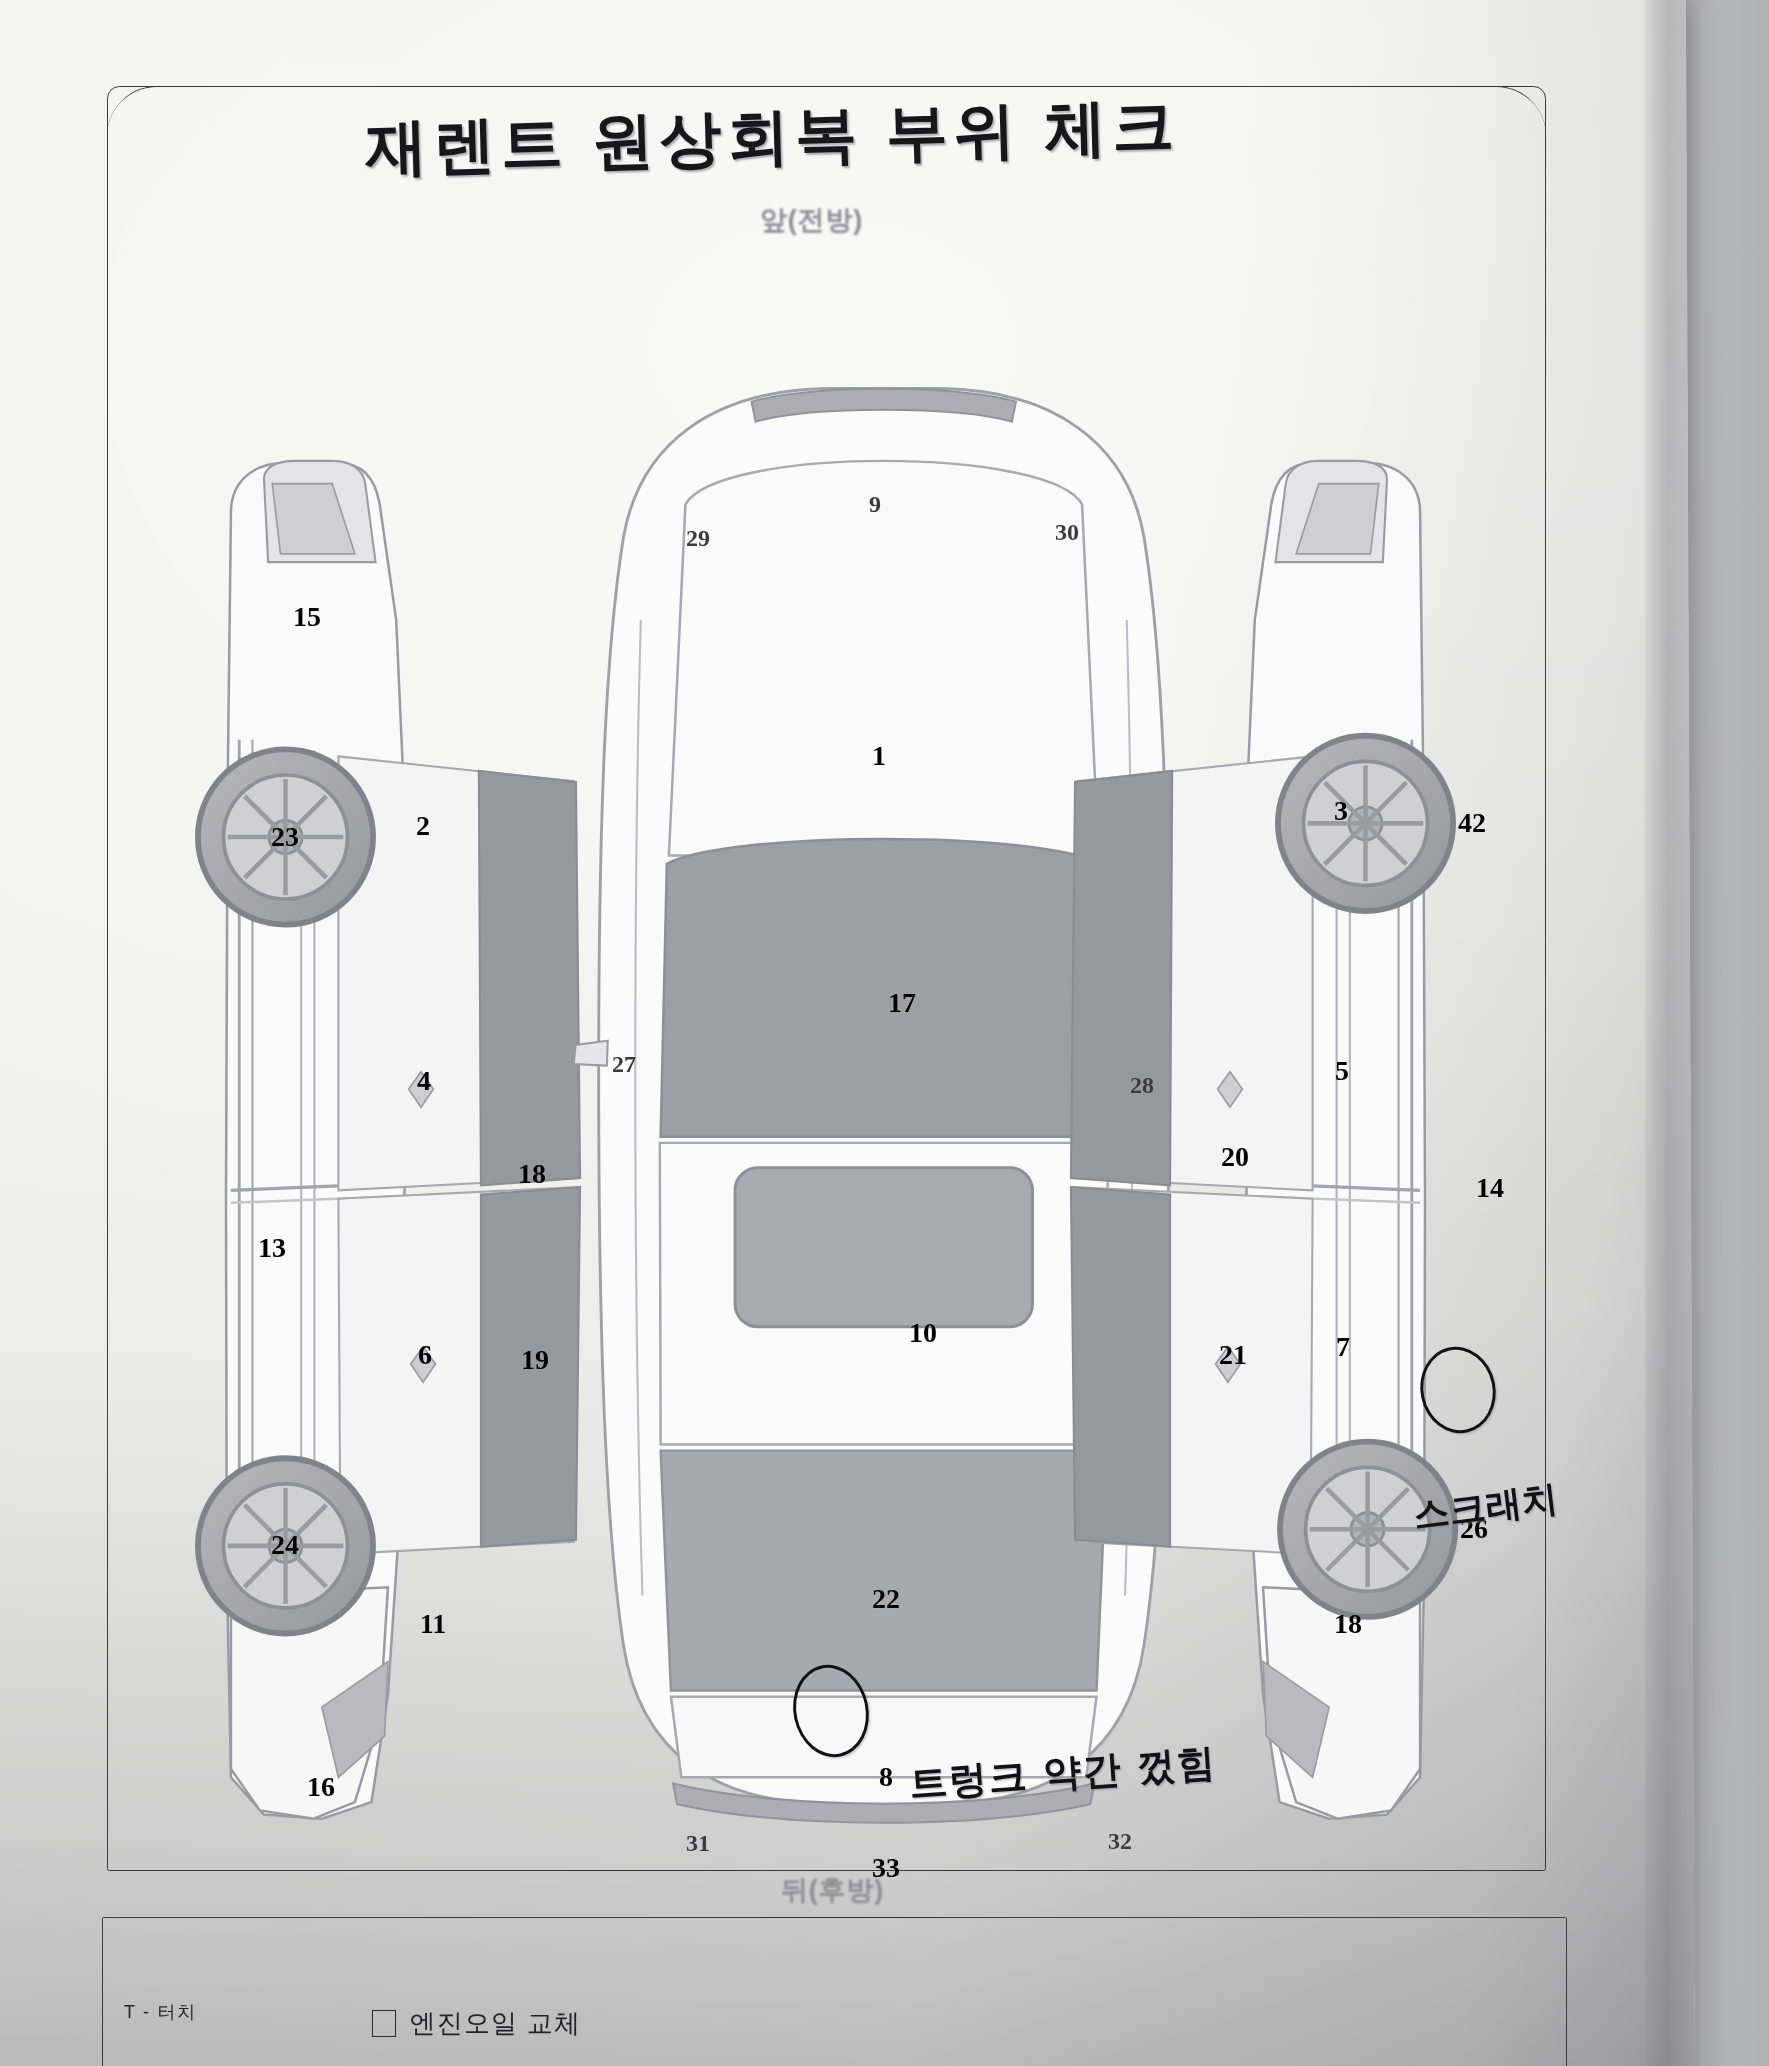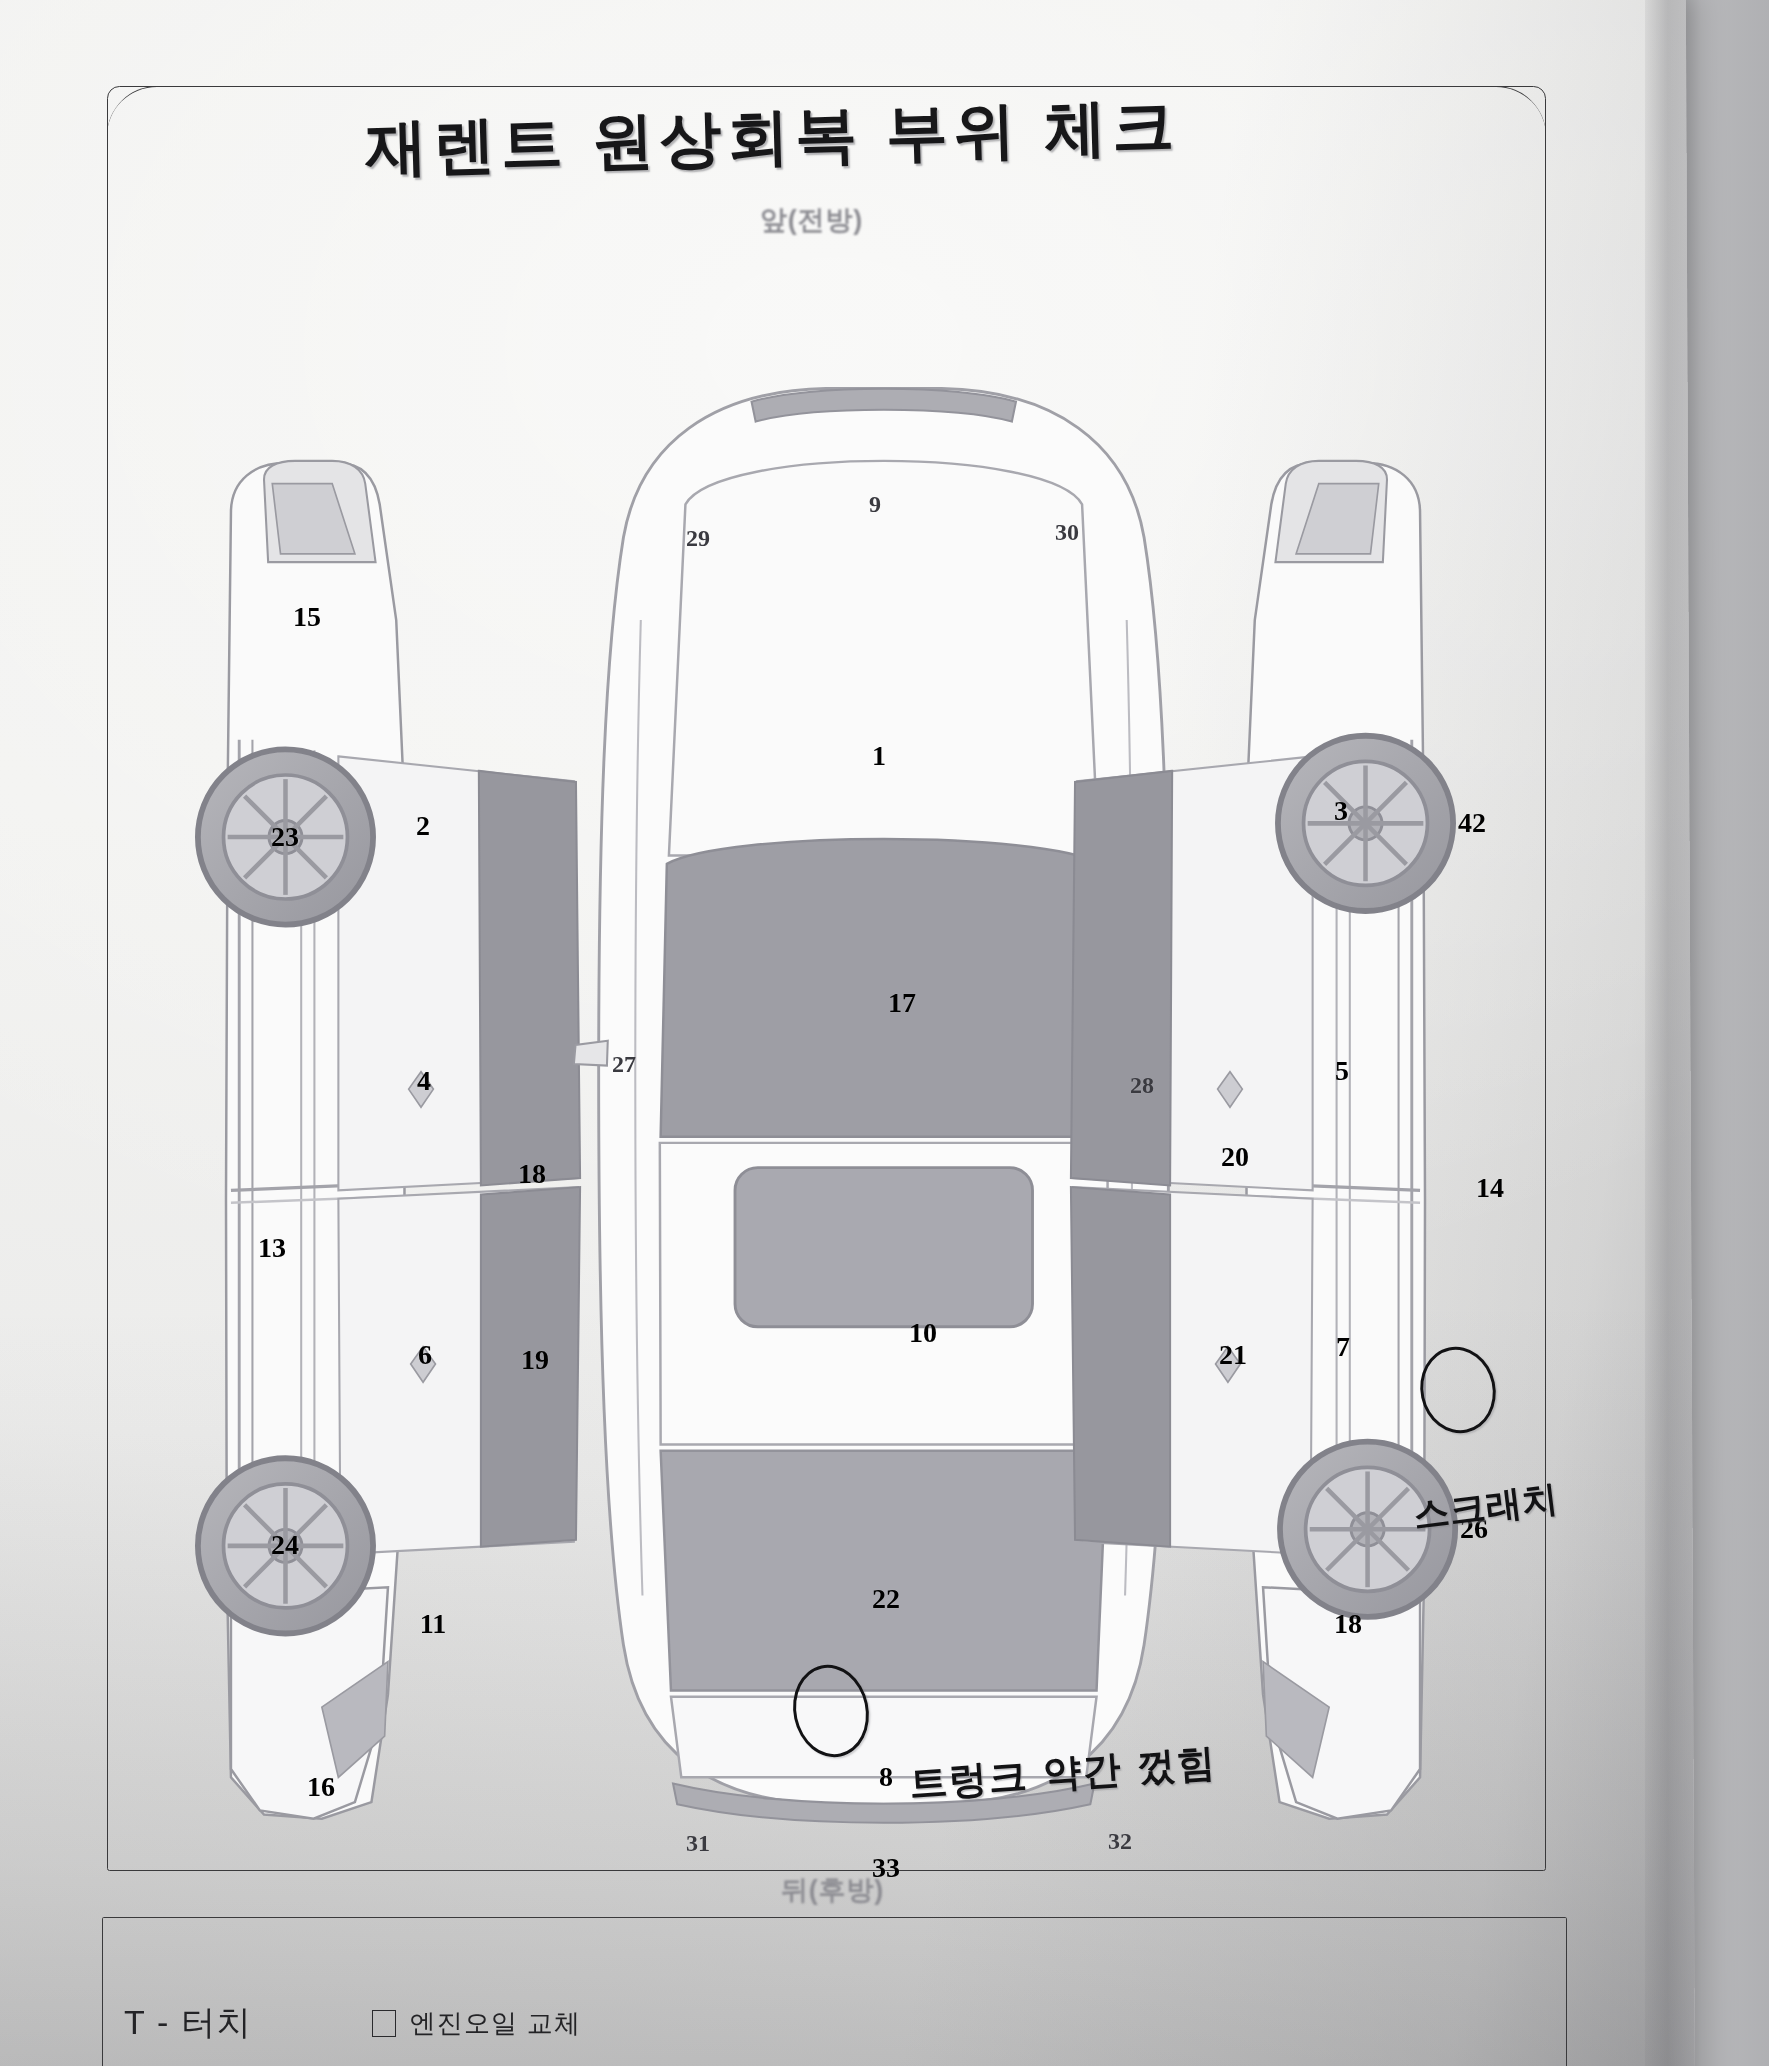--- a/index.html
+++ b/index.html
@@ -102,21 +102,21 @@
     color: #8c8c92;
     filter: blur(1px);
     letter-spacing: 0.8px;
   }
   #dir-front { left: 760px; top: 202px; }
   #dir-rear  { left: 781px; top: 1872px; }
 
   
   .legend-line {
     position: absolute;
-    font-size: 34px;
+    font-size: 18px;
     color: #232326;
     letter-spacing: 1.7px;
     white-space: nowrap;
   }
   #legend-t { left: 124px; top: 2000px; }
   #oil-row {
     position: absolute;
     left: 372px; top: 2006px;
     display: flex; align-items: center; gap: 14px;
     white-space: nowrap;

